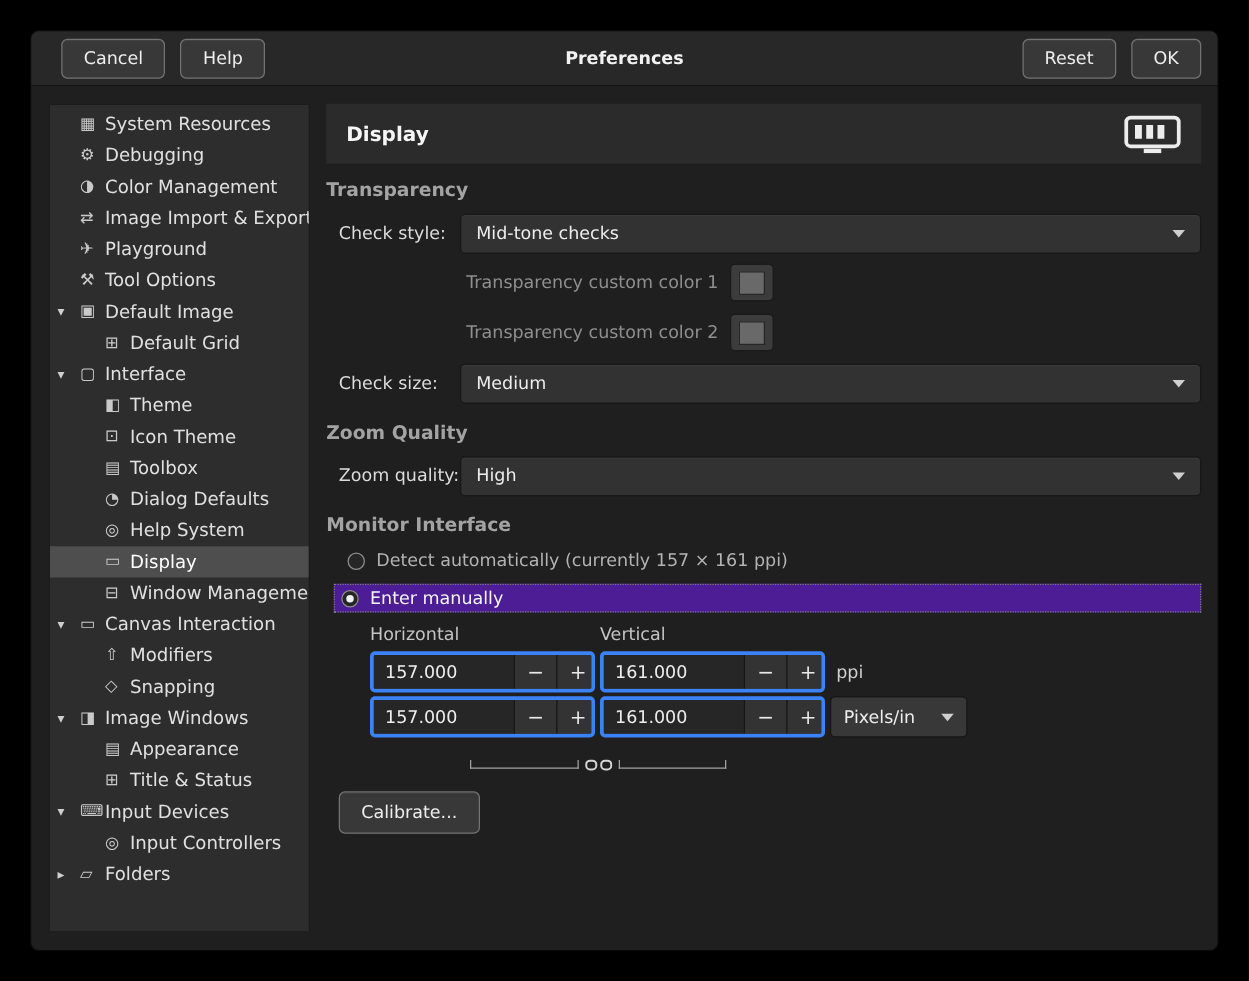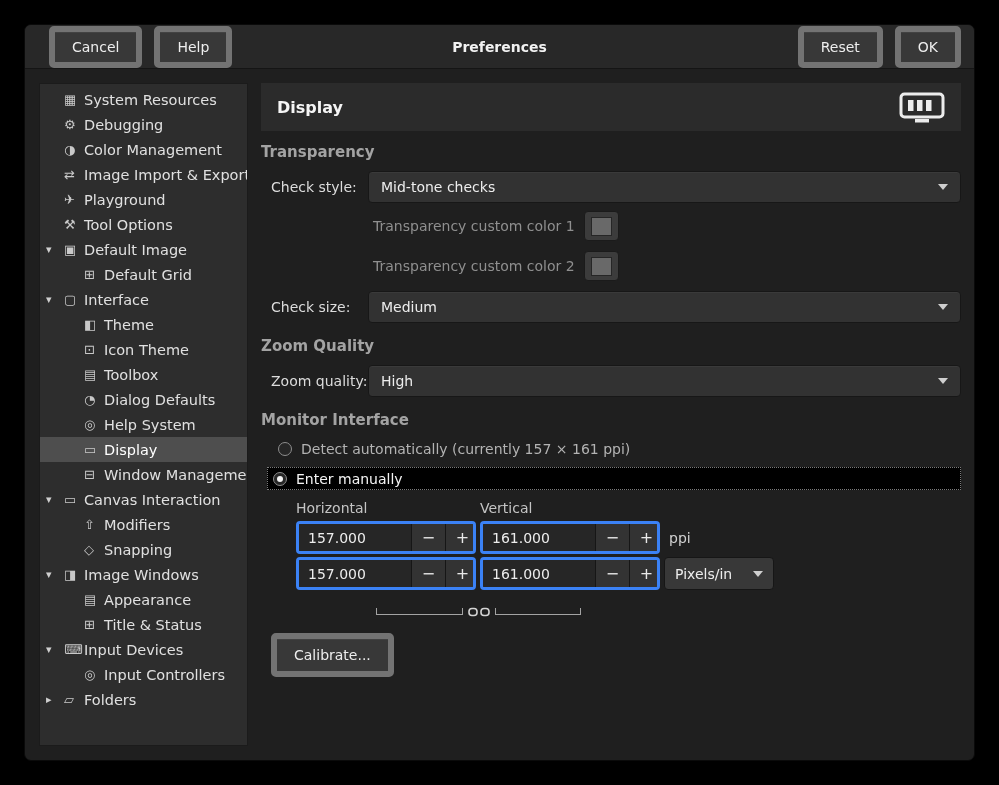--- a/index.html
+++ b/index.html
@@ -23,21 +23,21 @@
   .titlebar {
     height: 44px; background: #282828; border-bottom: 1px solid #151515;
     position: relative; display: flex; align-items: center;
     padding: 0 13px 0 24px;
   }
   .tb-title {
     position: absolute; left: 0; right: 0; text-align: center;
     font-weight: bold; font-size: 14px; color: #f2f2f2; pointer-events: none;
   }
   .btn {
-    background: #383838; border: 6px solid #737373; border-radius: 5px;
+    background: #383838; border: 1px solid #737373; border-radius: 5px;
     color: #eeeeee; font-size: 14px; padding: 7px 17px;
     font-family: inherit; box-shadow: inset 0 1px 0 rgba(255,255,255,0.05);
     cursor: default; white-space: nowrap;
   }
   .tb-left { display: flex; gap: 12px; position: relative; z-index: 1; }
   .tb-right { margin-left: auto; display: flex; gap: 12px; position: relative; z-index: 1; }
   
   .content { display: flex; height: calc(100% - 44px); padding: 14px 13px 14px 14px; gap: 13px; }
   .sidebar {
     width: 209px; flex: none; background: #2d2d2d; border: 1px solid #1b1b1b;
@@ -81,21 +81,21 @@
   .radio {
     width: 14px; height: 14px; flex: none; border-radius: 50%;
     border: 1px solid #8d8d8d; background: #262626;
     display: flex; align-items: center; justify-content: center;
   }
   .radio .dot { width: 6px; height: 6px; border-radius: 50%; background: #f2f2f2; }
   .radio-label { margin-left: 9px; font-size: 14px; }
   .detect-label { color: #b3b3b3; }
   .manual-row {
     margin: 0 0 10px 6px; width: calc(100% - 6px); height: 23px;
-    border: 1px dotted #7a7a7a; background: #000000;
+    border: 1px dotted #7a7a7a; background: #4c1d95;
     display: flex; align-items: center; padding-left: 5px;
   }
   .manual-row .radio-label { color: #f4f4f4; }
   .manual-block { margin-left: 35px; }
   .col-labels { display: flex; font-size: 14px; color: #c4c4c4; margin-bottom: 5px; }
   .col-labels span:first-child { width: 184px; }
   .spin-row { display: flex; align-items: center; margin-bottom: 3px; }
   .spin-group {
     display: flex; width: 180px; height: 33px; flex: none;
     border: 3px solid #3b82f6; border-radius: 4px; overflow: hidden; background: #2f2f2f;

